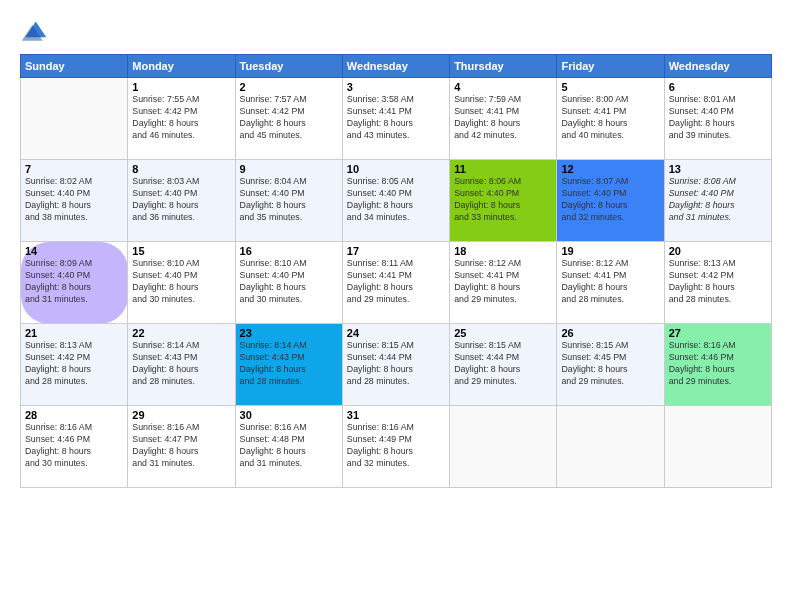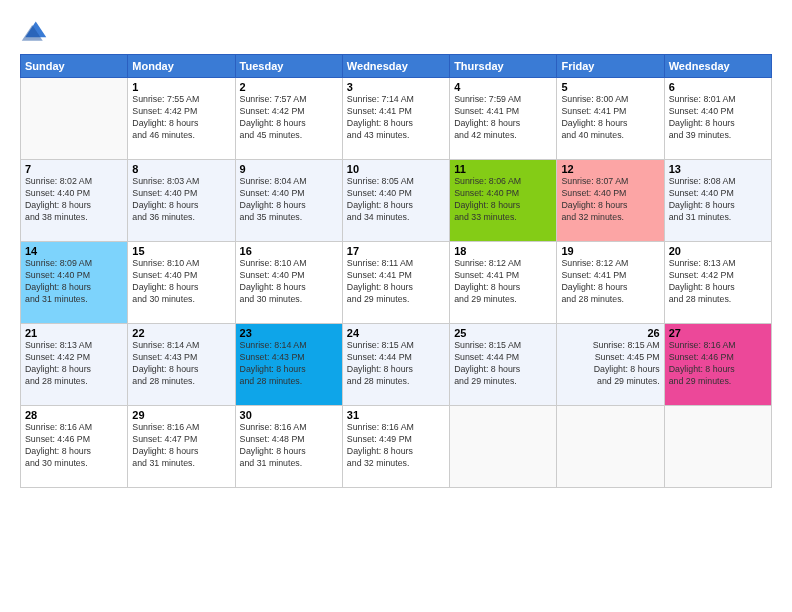--- a/index.html
+++ b/index.html
@@ -143,21 +143,21 @@
           </td>
           <td style="background: rgb(255, 255, 255);">
             <span class="day-num">2</span>
             <div class="day-info" style="white-space: pre-line;">Sunrise: 7:57 AM
 Sunset: 4:42 PM
 Daylight: 8 hours
 and 45 minutes.</div>
           </td>
           <td style="background: rgb(255, 255, 255);">
             <span class="day-num">3</span>
-            <div class="day-info" style="white-space: pre-line;">Sunrise: 7:14 AM
+            <div class="day-info" style="white-space: pre-line;">Sunrise: 3:58 AM
 Sunset: 4:41 PM
 Daylight: 8 hours
 and 43 minutes.</div>
           </td>
           <td style="background: rgb(255, 255, 255);">
             <span class="day-num">4</span>
             <div class="day-info" style="white-space: pre-line;">Sunrise: 7:59 AM
 Sunset: 4:41 PM
 Daylight: 8 hours
 and 42 minutes.</div>
@@ -206,37 +206,37 @@
 Daylight: 8 hours
 and 34 minutes.</div>
           </td>
           <td style="background: #84cc16;">
             <span class="day-num">11</span>
             <div class="day-info" style="white-space: pre-line;">Sunrise: 8:06 AM
 Sunset: 4:40 PM
 Daylight: 8 hours
 and 33 minutes.</div>
           </td>
-          <td style="background: #fca5a5; margin-left: 10px;">
+          <td style="background: #3b82f6; margin-left: 10px;">
             <span class="day-num">12</span>
             <div class="day-info" style="white-space: pre-line;">Sunrise: 8:07 AM
 Sunset: 4:40 PM
 Daylight: 8 hours
 and 32 minutes.</div>
           </td>
           <td style="background: rgb(240, 244, 252);">
             <span class="day-num">13</span>
-            <div class="day-info" style="white-space: pre-line;">Sunrise: 8:08 AM
+            <div class="day-info" style="white-space: pre-line; font-style: italic;">Sunrise: 8:08 AM
 Sunset: 4:40 PM
 Daylight: 8 hours
 and 31 minutes.</div>
           </td>
         </tr>
         <tr>
-          <td style="background: #7dd3fc;">
+          <td style="background: #c4b5fd; border-radius: 28px;">
             <span class="day-num">14</span>
             <div class="day-info" style="white-space: pre-line;">Sunrise: 8:09 AM
 Sunset: 4:40 PM
 Daylight: 8 hours
 and 31 minutes.</div>
           </td>
           <td style="background: rgb(255, 255, 255);">
             <span class="day-num">15</span>
             <div class="day-info" style="white-space: pre-line;">Sunrise: 8:10 AM
 Sunset: 4:40 PM
@@ -308,28 +308,28 @@
 Daylight: 8 hours
 and 28 minutes.</div>
           </td>
           <td style="background: rgb(240, 244, 252);">
             <span class="day-num">25</span>
             <div class="day-info" style="white-space: pre-line;">Sunrise: 8:15 AM
 Sunset: 4:44 PM
 Daylight: 8 hours
 and 29 minutes.</div>
           </td>
-          <td style="background: rgb(240, 244, 252); text-align: right;">
+          <td style="background: rgb(240, 244, 252);">
             <span class="day-num">26</span>
             <div class="day-info" style="white-space: pre-line;">Sunrise: 8:15 AM
 Sunset: 4:45 PM
 Daylight: 8 hours
 and 29 minutes.</div>
           </td>
-          <td style="background: #ec4899;">
+          <td style="background: #86efac;">
             <span class="day-num">27</span>
             <div class="day-info" style="white-space: pre-line;">Sunrise: 8:16 AM
 Sunset: 4:46 PM
 Daylight: 8 hours
 and 29 minutes.</div>
           </td>
         </tr>
         <tr>
           <td style="background: rgb(255, 255, 255);">
             <span class="day-num">28</span>

